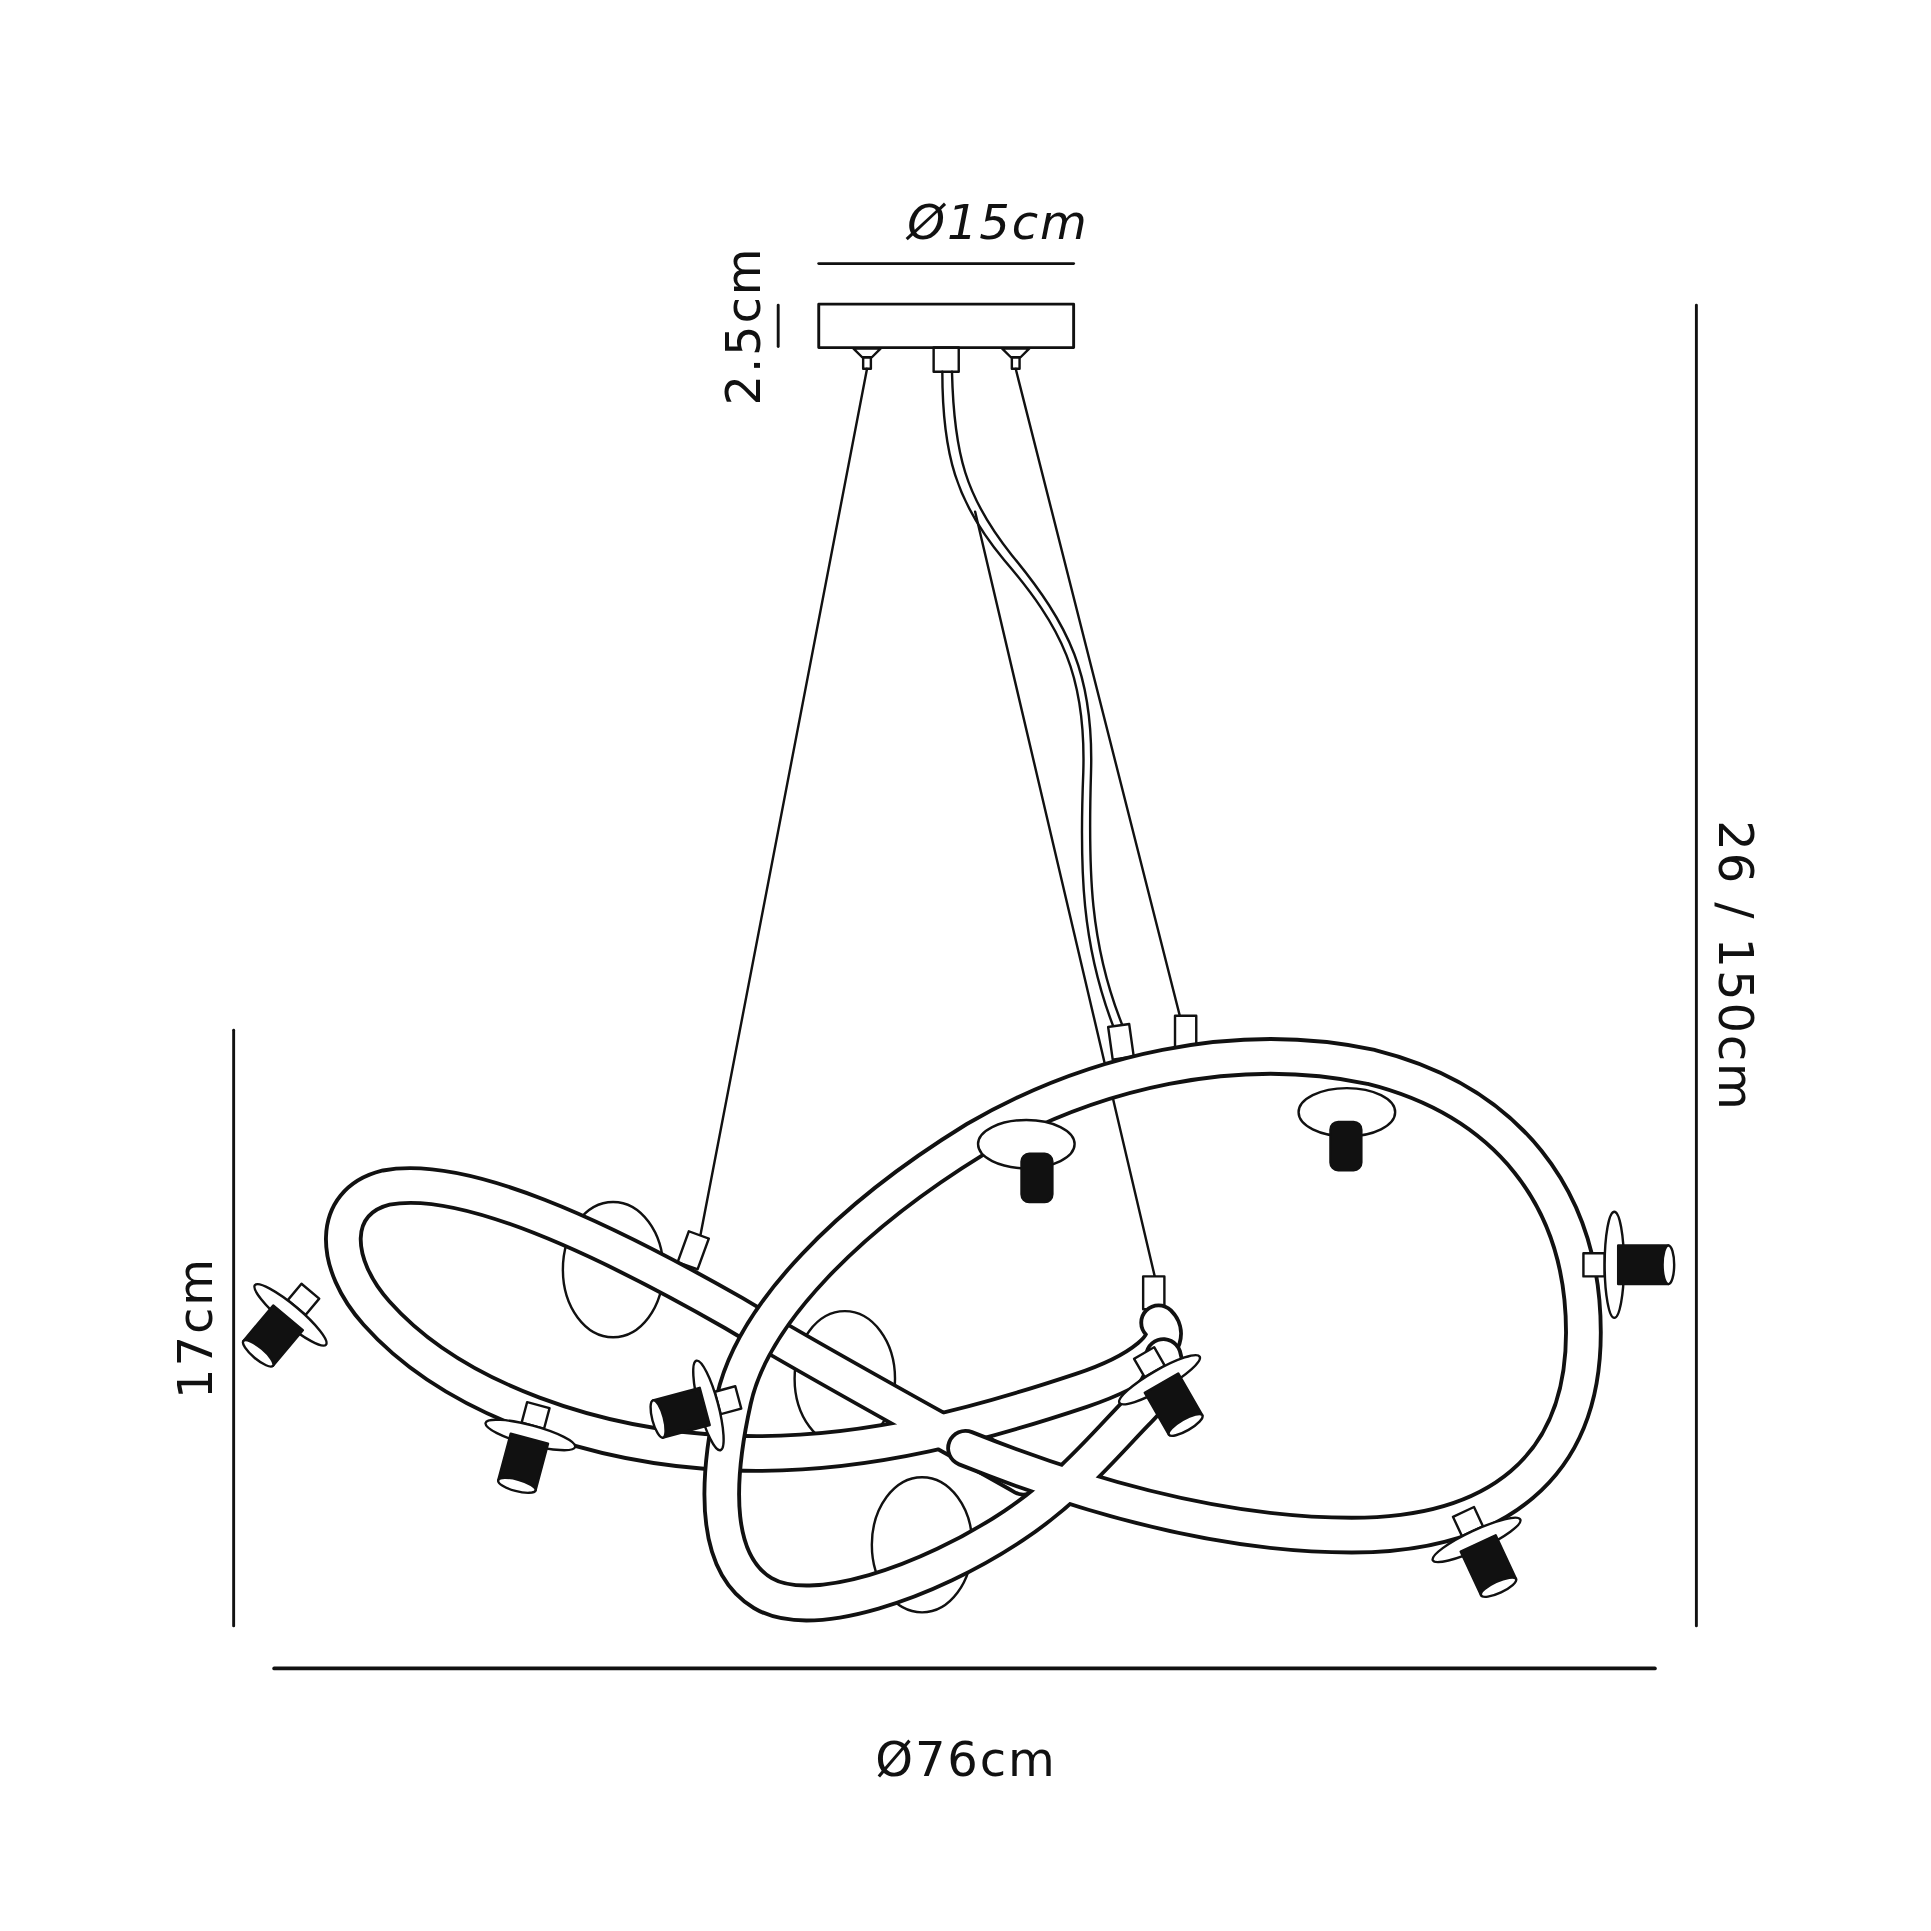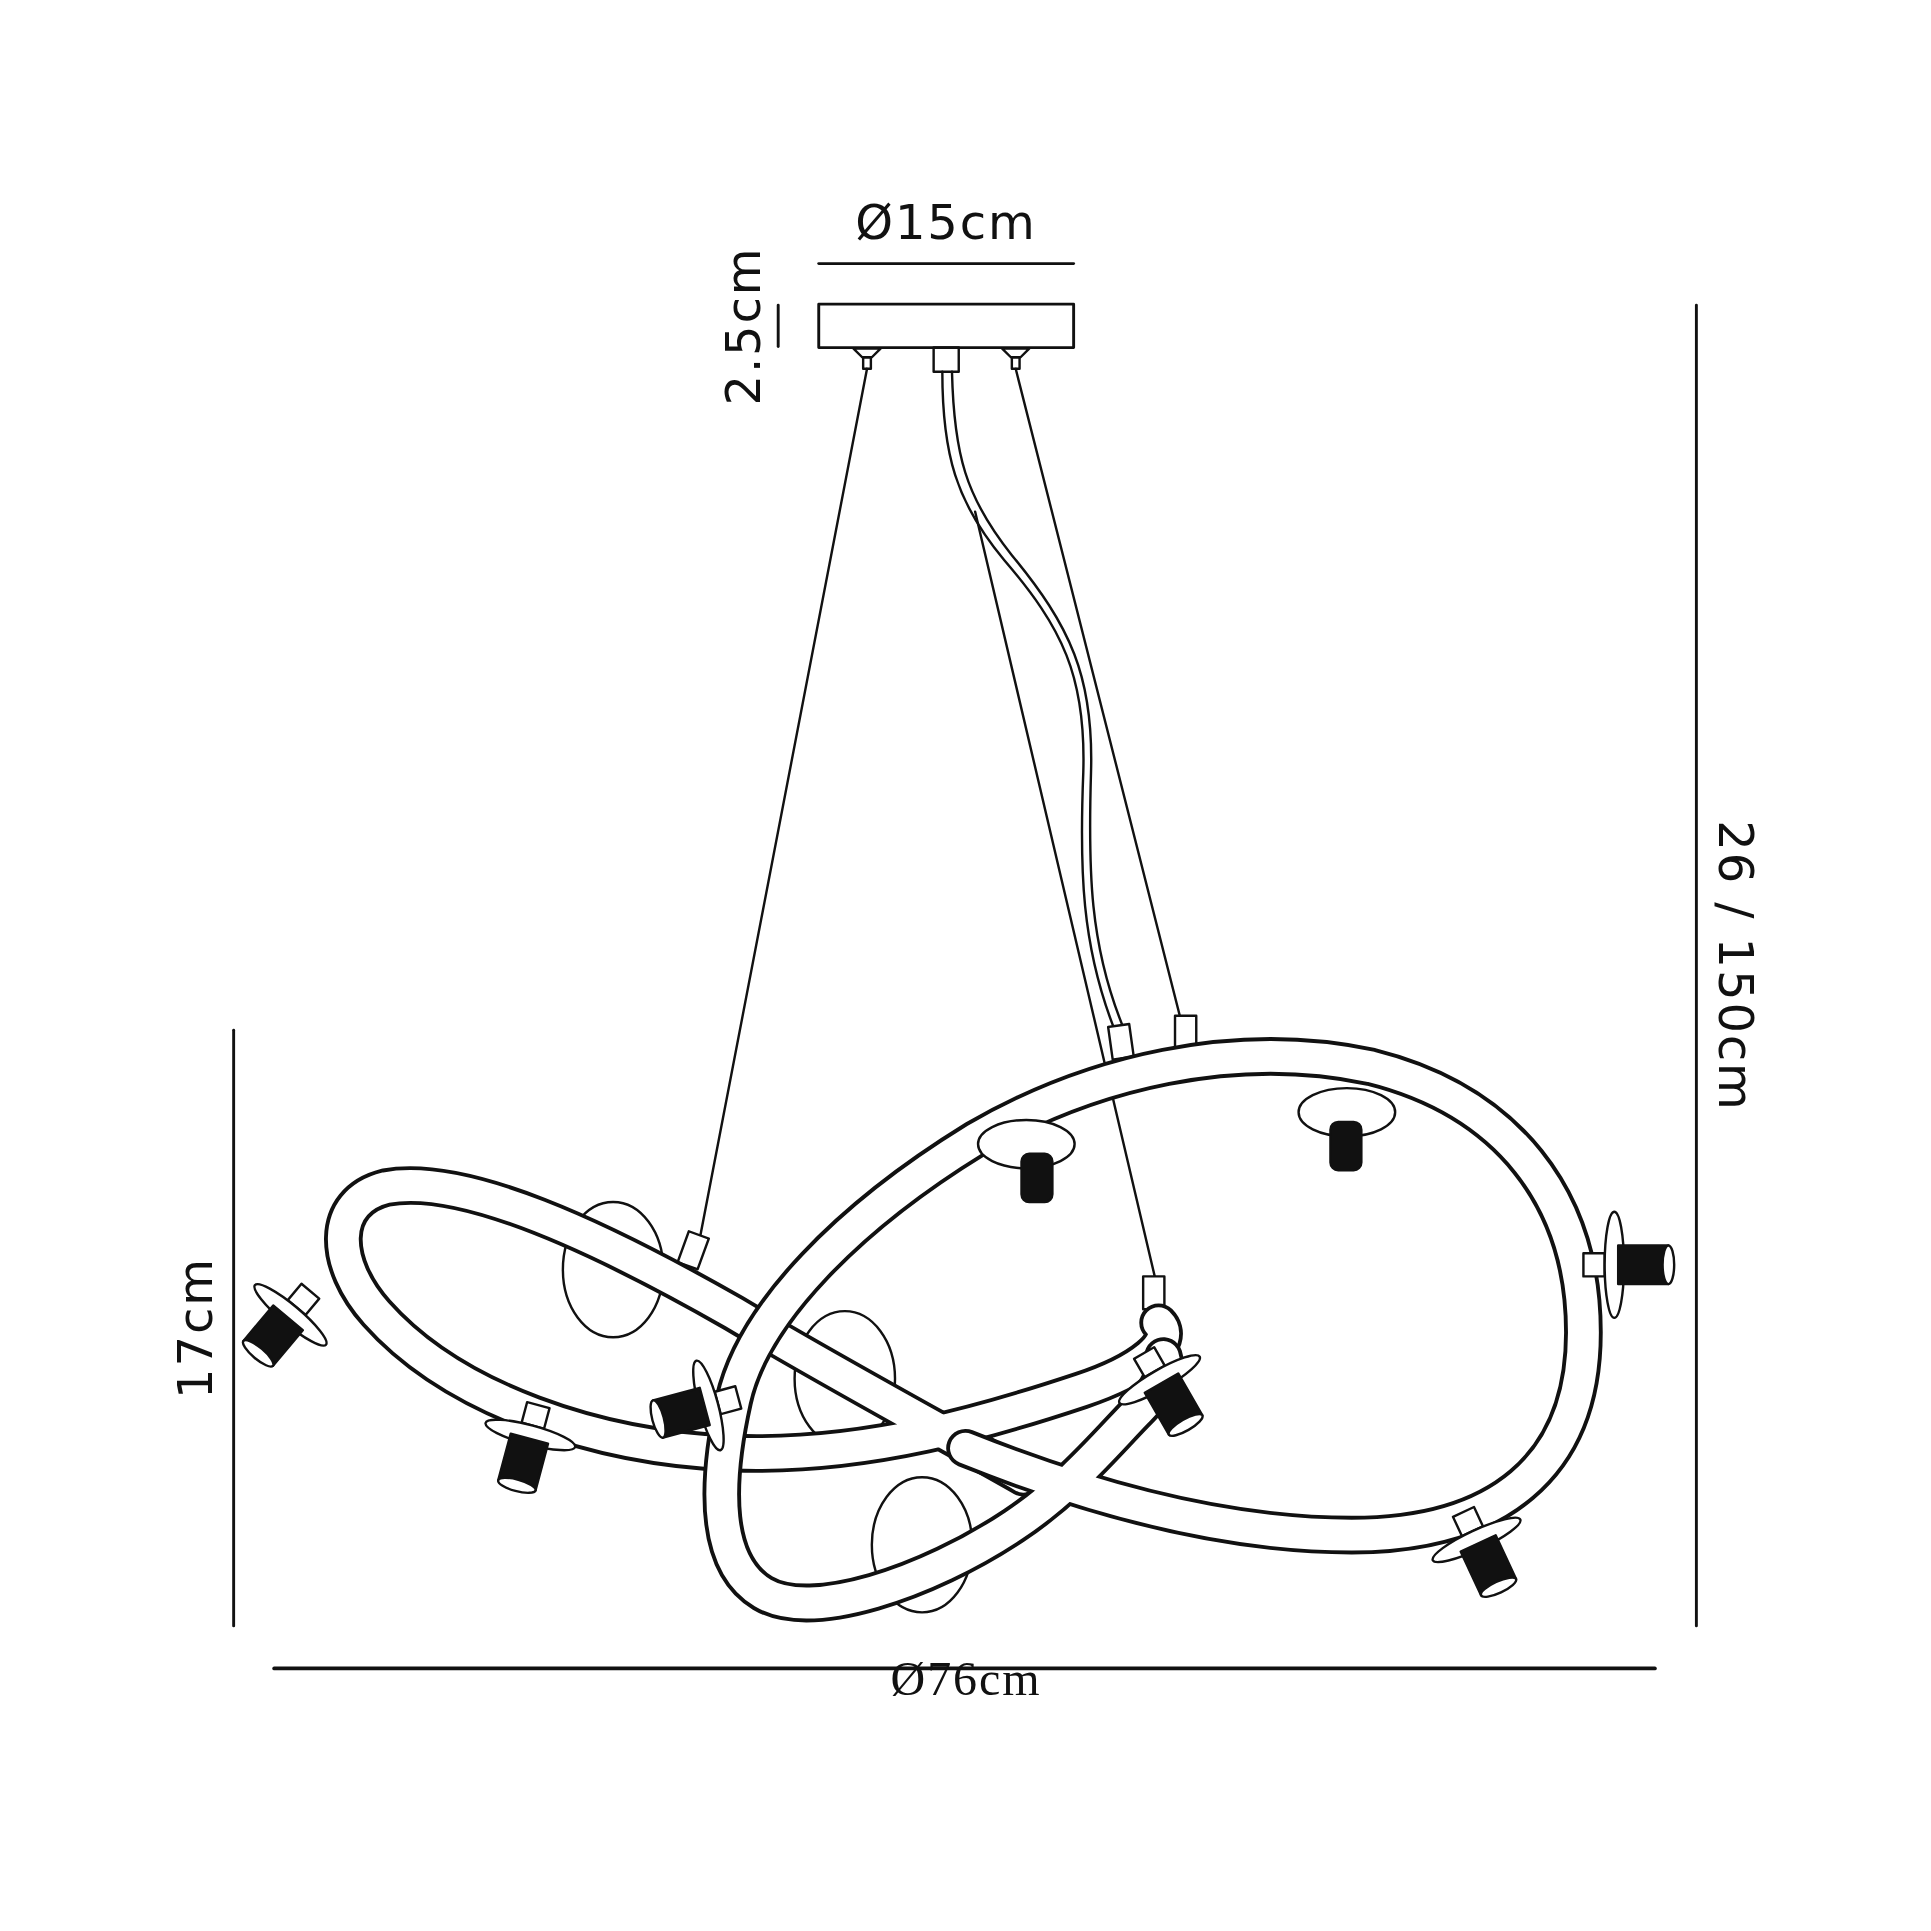--- a/index.html
+++ b/index.html
@@ -120,18 +120,18 @@
 
       <g>
         <rect x="1388" y="1130" width="20" height="16" fill="#ffffff"></rect>
         <ellipse cx="1395" cy="1152" rx="50" ry="25" fill="#ffffff"></ellipse>
         <rect x="1378" y="1162" width="32" height="50" rx="8" fill="#111111"></rect>
       </g>
     </g>
   </g>
 </svg>
 
-<div class="dim-label center-x" style="left:946px; top:198px;">Ø15cm</div>
+<div class="dim-label center-x" style="left:998px; top:198px;font-style:italic;">Ø15cm</div>
 <div class="dim-label rot-ccw" style="left:743px; top:326px;">2.5cm</div>
 <div class="dim-label rot-cw" style="left:1736px; top:966px;">26 / 150cm</div>
 <div class="dim-label rot-ccw" style="left:195px; top:1328px;">17cm</div>
-<div class="dim-label center-x" style="left:966px; top:1655px;font-family:Liberation Serif, serif;">Ø76cm</div>
+<div class="dim-label center-x" style="left:966px; top:1735px;">Ø76cm</div>
 
 
 </body></html>

